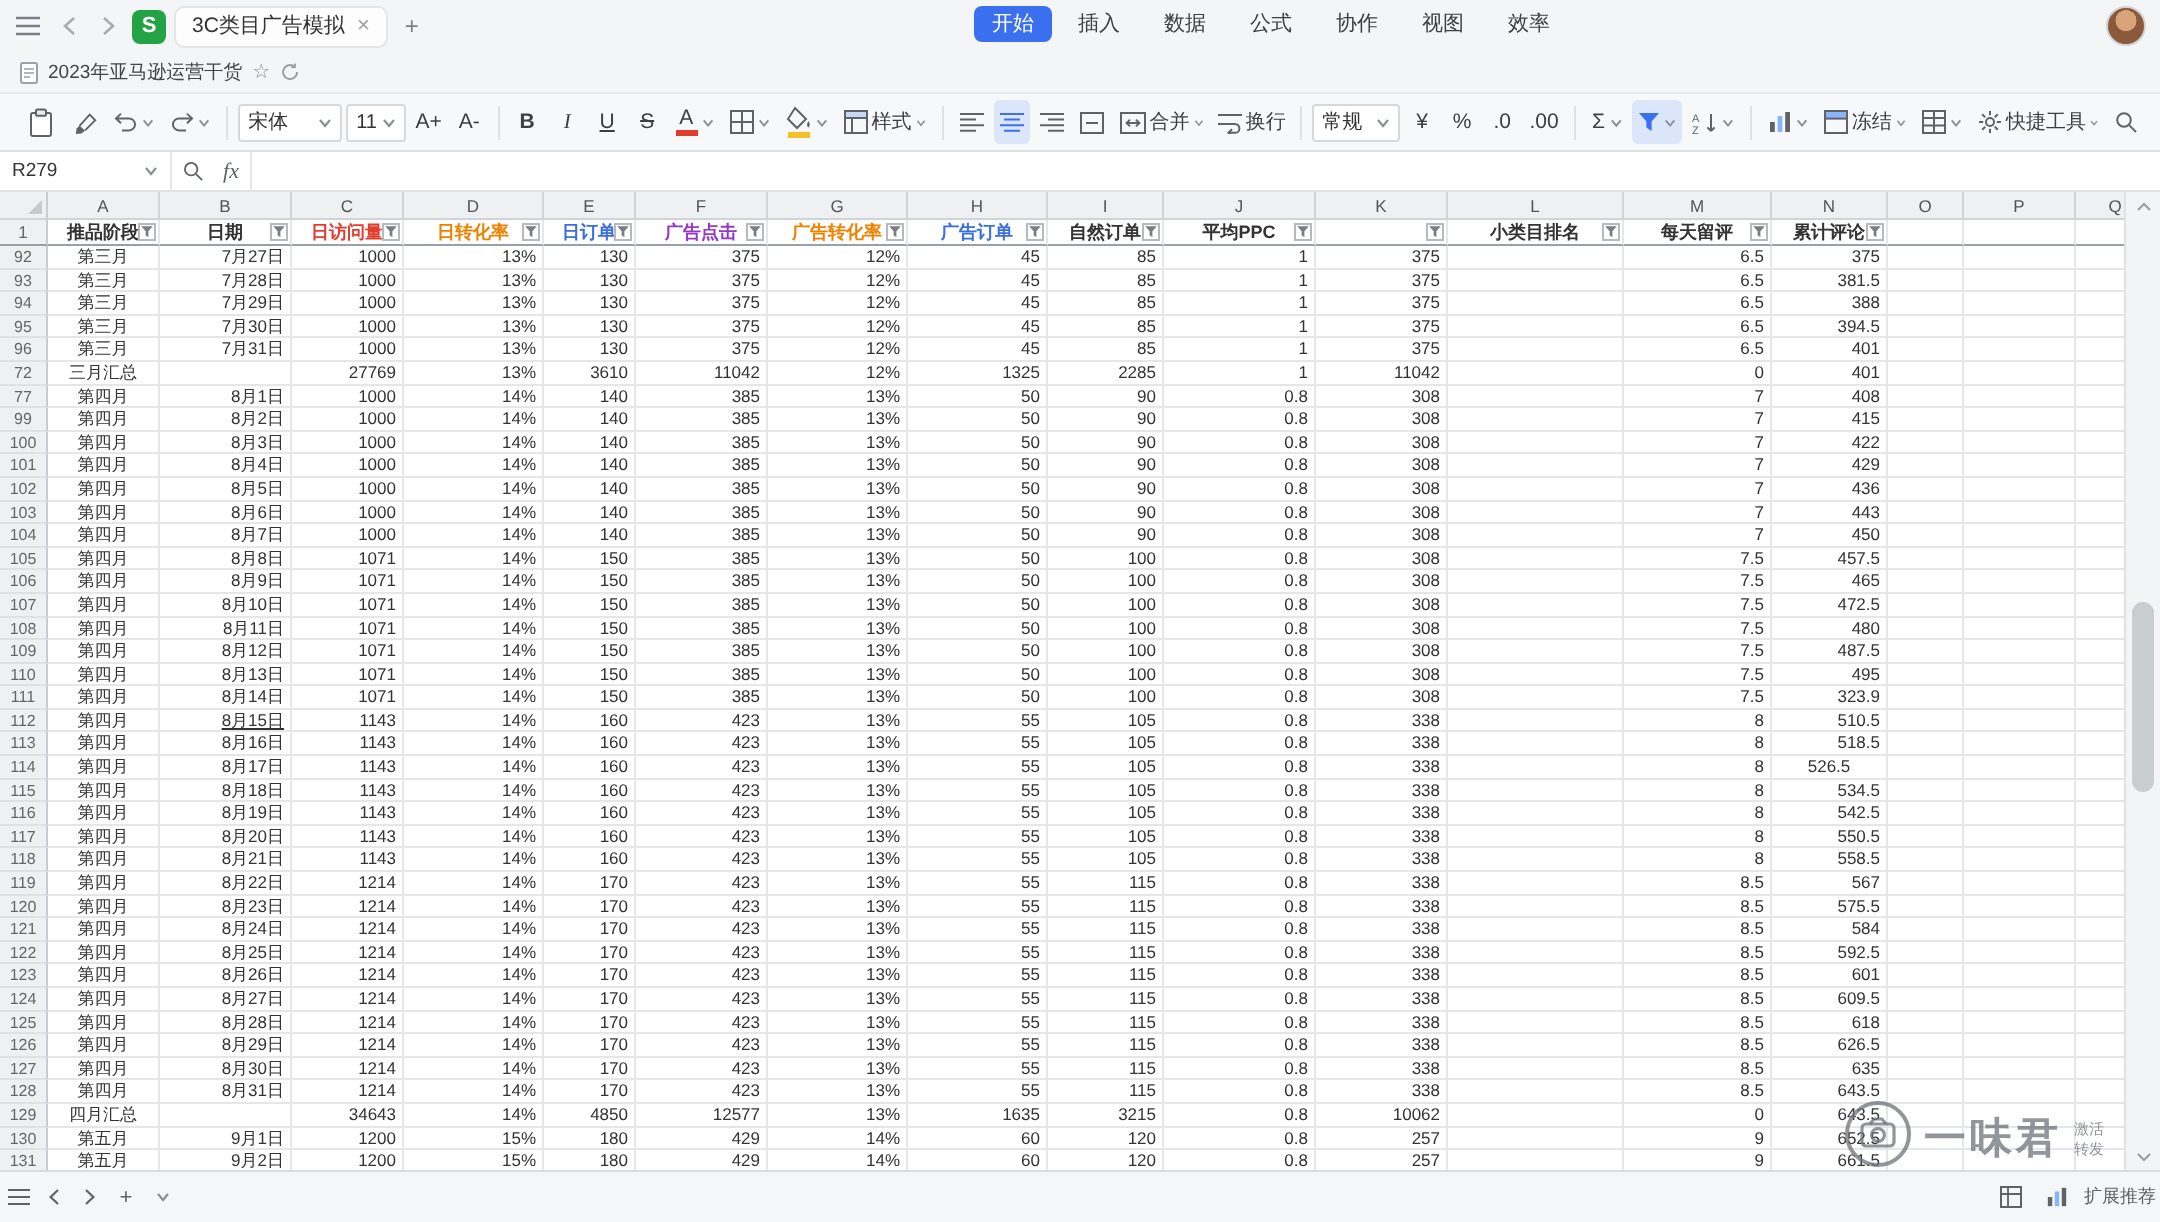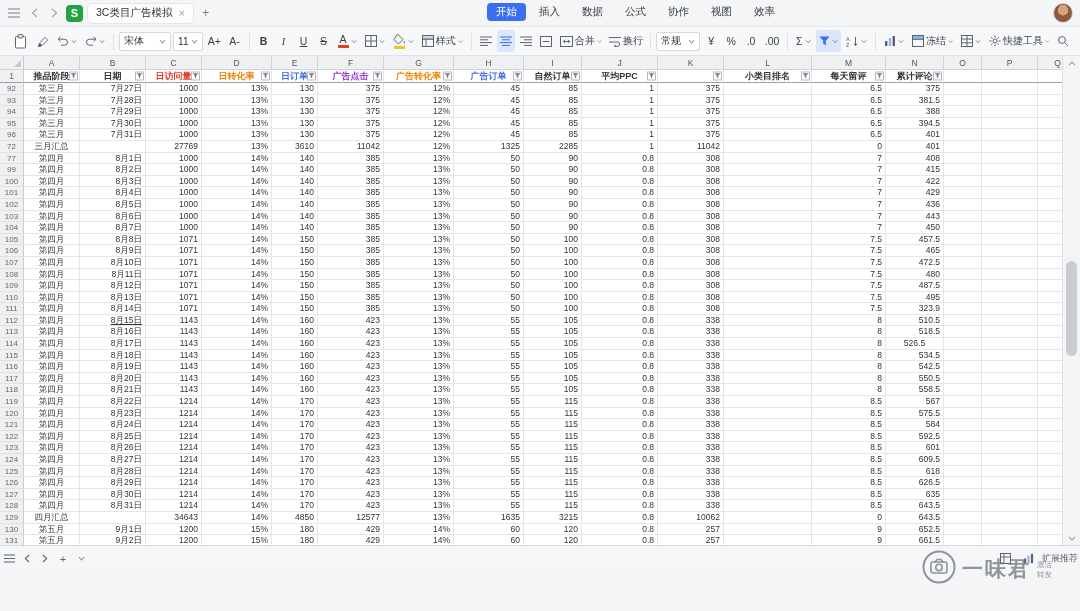--- a/index.html
+++ b/index.html
@@ -116,20 +116,35 @@
         <div class="menu-item">插入</div>
         <div class="menu-item">数据</div>
         <div class="menu-item">公式</div>
         <div class="menu-item">协作</div>
         <div class="menu-item">视图</div>
         <div class="menu-item">效率</div>
       </div>
     <div class="avatar"></div>
   </div>
 
+  <div class="docbar">
+    <span class="doc-ico">
+      <svg width="9" height="11" viewBox="0 0 9 11">
+          <rect x="0.5" y="0.5" width="8" height="10" rx="1" fill="#fff" stroke="#9aa0a6"></rect>
+          <path d="M2 3.5 H7 M2 5.5 H7 M2 7.5 H5" stroke="#9aa0a6" stroke-width="0.8"></path>
+        </svg>
+    </span>
+    <span class="docname">2023年亚马逊运营干货</span>
+    <span class="doc-ico">☆</span>
+    <span class="doc-ico">
+      <svg width="10" height="10" viewBox="0 0 10 10">
+          <path d="M8.5 5 a3.5 3.5 0 1 1 -1.2 -2.6 M7.5 0.8 L7.4 2.6 L5.6 2.5" stroke="#9aa0a6" stroke-width="1" fill="none"></path>
+        </svg>
+    </span>
+  </div>
 
   <div class="toolbar">
       <div class="tb-btn big">
         <span class="ticon">
           <svg width="13" height="15" viewBox="0 0 13 15">
             <rect x="1.5" y="2.5" width="10" height="11.5" rx="1" fill="#fff" stroke="#5f6368"></rect>
             <rect x="4" y="0.7" width="5" height="3.2" rx="0.8" fill="#e8eaed" stroke="#5f6368"></rect>
           </svg>
         </span>
       </div>
@@ -391,20 +406,36 @@
       <div class="tb-btn">
         <span class="ticon">
           <svg width="12" height="12" viewBox="0 0 12 12">
             <circle cx="5" cy="5" r="3.4" stroke="#5f6368" stroke-width="1" fill="none"></circle>
             <path d="M7.7 7.7 L11 11" stroke="#5f6368" stroke-width="1" fill="none"></path>
           </svg>
         </span>
       </div>
     </div>
 
+  <div class="formulabar">
+    <div class="namebox">
+      <span>R279</span>
+      <svg width="7" height="5" viewBox="0 0 7 5">
+          <path d="M1 1 L3.5 4 L6 1" fill="none" stroke="#8a8f94" stroke-width="1.1"></path>
+        </svg>
+    </div>
+    <span class="fb-ico">
+      <svg width="11" height="11" viewBox="0 0 12 12">
+          <circle cx="5" cy="5" r="3.4" fill="none" stroke="#5f6368" stroke-width="1"></circle>
+          <path d="M7.7 7.7 L11 11" stroke="#5f6368" stroke-width="1"></path>
+        </svg>
+    </span>
+    <span class="fb-fx">fx</span>
+    <div class="fb-input"></div>
+  </div>
 
   <div class="gridwrap">
     <div class="colletters">
       <div class="corner"></div>
     <div class="colletter" style="width: 56px;">A</div>
         <div class="colletter" style="width: 66px;">B</div>
         <div class="colletter" style="width: 56px;">C</div>
         <div class="colletter" style="width: 70px;">D</div>
         <div class="colletter" style="width: 46px;">E</div>
         <div class="colletter" style="width: 66px;">F</div>

